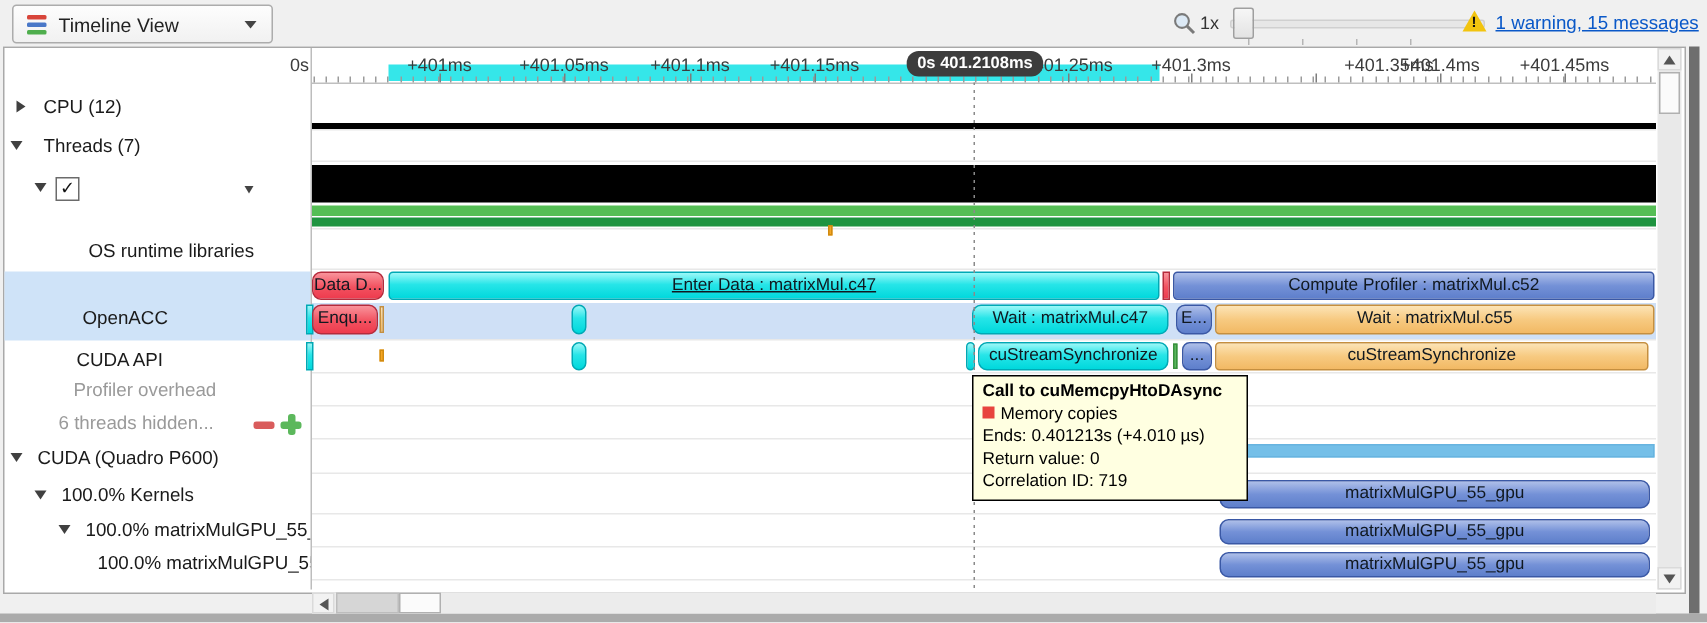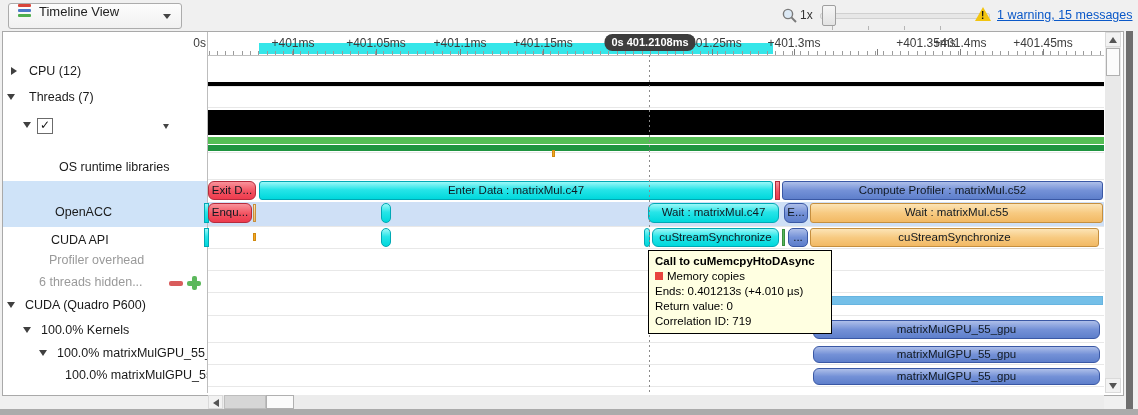--- a/index.html
+++ b/index.html
@@ -3,21 +3,21 @@
 <meta charset="utf-8">
 <style>
   html,body{margin:0;padding:0;background:#f0f0f0;}
   .app{position:relative;width:1138px;height:415px;background:#f0f0f0;
        font-family:"Liberation Sans","DejaVu Sans",sans-serif;font-size:12px;color:#1a1a1a;
        overflow:hidden;-webkit-font-smoothing:antialiased;}
   .abs{position:absolute;}
   
   .toolbar{position:absolute;left:0;top:0;width:1138px;height:30px;background:#f0f0f0;}
   .combo{position:absolute;left:8px;top:3px;width:172px;height:24px;background:linear-gradient(#fdfdfd,#f1f1f1);
-         border:1px solid #acacac;border-radius:3px;display:flex;align-items:flex-start;cursor:default;}
+         border:1px solid #acacac;border-radius:3px;display:flex;align-items:center;cursor:default;}
   .combo-icon{width:13px;height:13px;margin:0 8px 0 9px;display:flex;flex-direction:column;justify-content:space-between;}
   .combo-icon i{display:block;height:3px;border-radius:1px;}
   .combo-icon i:nth-child(1){background:#d8453a;}
   .combo-icon i:nth-child(2){background:#4a78c8;}
   .combo-icon i:nth-child(3){background:#4fae4d;}
   .combo-label{font-size:13px;color:#222;}
   .combo-caret{position:absolute;right:10px;top:10px;width:0;height:0;
                border-left:4px solid transparent;border-right:4px solid transparent;border-top:5px solid #444;}
   .zoom-label{position:absolute;left:800px;top:8px;font-size:12px;color:#333;}
   .slider-track{position:absolute;left:820px;top:13px;width:168px;height:4px;background:#e7e7e7;
@@ -316,22 +316,22 @@
       <div class="row-sep" style="top: 292px;"></div>
       <div class="row-sep" style="top: 315px;"></div>
       <div class="row-sep" style="top: 342px;"></div>
       <div class="row-sep" style="top: 364px;"></div>
       <div class="row-sep" style="top: 386px;"></div>
       <div class="bar c-black" style="left: 208px; top: 82px; width: 896px; height: 4px; line-height: 1px; border-radius: 0px; border: none;"></div>
       <div class="bar c-black" style="left: 208px; top: 110px; width: 896px; height: 25px; line-height: 22px; border-radius: 0px; border: none;"></div>
       <div class="bar c-lgreen" style="left: 208px; top: 137px; width: 896px; height: 7px; line-height: 4px; border-radius: 0px; border: none;"></div>
       <div class="bar c-dgreen" style="left: 208px; top: 145px; width: 896px; height: 6px; line-height: 3px; border-radius: 0px; border: none;"></div>
       <div class="bar c-orangetick" style="left: 552px; top: 150px; width: 3px; height: 7px; line-height: 4px; border-radius: 0px;"></div>
-      <div class="bar c-red" style="left: 208px; top: 181px; width: 48px; height: 19px; line-height: 16px; border-radius: 6px;">Exit D...</div>
-      <div class="bar c-cyan" style="left: 259px; top: 181px; width: 514px; height: 19px; line-height: 16px; border-radius: 3px;">Enter Data : matrixMul.c47</div>
+      <div class="bar c-red" style="left: 208px; top: 181px; width: 48px; height: 19px; line-height: 16px; border-radius: 6px;">Data D...</div>
+      <div class="bar c-cyan" style="left: 259px; top: 181px; width: 514px; height: 19px; line-height: 16px; border-radius: 3px; text-decoration: underline;">Enter Data : matrixMul.c47</div>
       <div class="bar c-red" style="left: 775px; top: 181px; width: 5px; height: 19px; line-height: 16px; border-radius: 0px;"></div>
       <div class="bar c-blue" style="left: 782px; top: 181px; width: 321px; height: 19px; line-height: 16px; border-radius: 3px;">Compute Profiler : matrixMul.c52</div>
       <div class="bar c-cyan" style="left: 204px; top: 203px; width: 5px; height: 20px; line-height: 17px; border-radius: 0px;"></div>
       <div class="bar c-red" style="left: 208px; top: 203px; width: 44px; height: 20px; line-height: 17px; border-radius: 6px;">Enqu...</div>
       <div class="bar c-orange" style="left: 253px; top: 204px; width: 3px; height: 18px; line-height: 15px; border-radius: 0px;"></div>
       <div class="bar c-cyan" style="left: 381px; top: 203px; width: 10px; height: 20px; line-height: 17px; border-radius: 5px;"></div>
       <div class="bar c-cyan" style="left: 648px; top: 203px; width: 131px; height: 20px; line-height: 17px; border-radius: 6px;">Wait : matrixMul.c47</div>
       <div class="bar c-blue" style="left: 784px; top: 203px; width: 24px; height: 20px; line-height: 17px; border-radius: 6px;">E...</div>
       <div class="bar c-orange" style="left: 810px; top: 203px; width: 293px; height: 20px; line-height: 17px; border-radius: 3px;">Wait : matrixMul.c55</div>
       <div class="bar c-cyan" style="left: 204px; top: 228px; width: 5px; height: 19px; line-height: 16px; border-radius: 0px;"></div>

